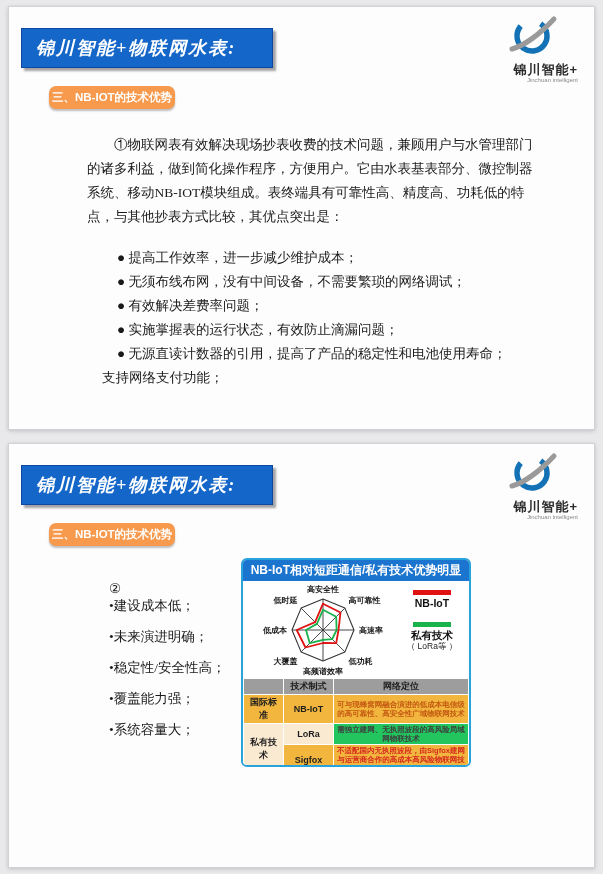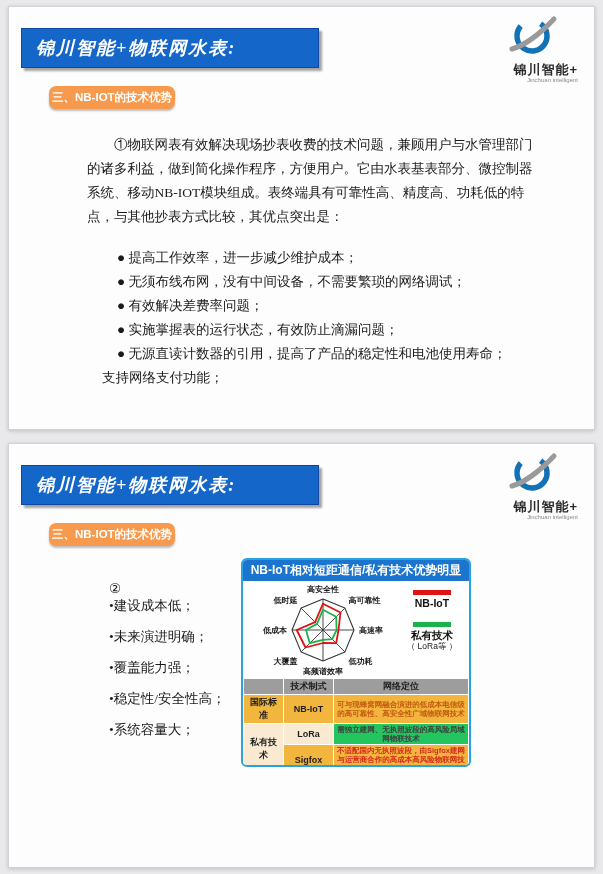--- a/index.html
+++ b/index.html
@@ -5,21 +5,21 @@
   * { margin:0; padding:0; box-sizing:border-box; }
   html,body { width:603px; height:874px; background:#e9e9ec; overflow:hidden;
               font-family:"Liberation Sans","DejaVu Sans",sans-serif; }
   .page { position:relative; width:603px; height:874px; }
 
   .slide { position:absolute; left:8px; width:587px; background:#fdfdfd;
            border:1px solid #d2d2d6; box-shadow:0 1px 4px rgba(0,0,0,.18); }
   #slide1 { top:6px;  height:424px; }
   #slide2 { top:443px; height:425px; }
 
-  .banner { position:absolute; left:12px; top:21px; width:298px; height:40px;
+  .banner { position:absolute; left:12px; top:21px; width:252px; height:40px;
             background:#1466C8; border:1px solid #0d47a1;
             box-shadow:3px 3px 2px rgba(90,90,90,.55);
             color:#fff; font-family:"Liberation Serif","DejaVu Serif",serif;
             font-weight:bold; font-style:italic; font-size:18px; line-height:38px;
             padding-left:14px; letter-spacing:2px; white-space:nowrap; }
 
   .logo { position:absolute; right:16px; top:6px; width:92px; text-align:right; }
   .logo svg { display:block; margin:0 auto; }
   .logo-name { font-size:13px; font-weight:bold; color:#2b2b2b; letter-spacing:1px; line-height:13px; }
   .logo-sub  { font-size:6px; color:#8a8a8a; line-height:8px; }
@@ -117,22 +117,22 @@
 
     <div class="badge">
       <span>三、NB-IOT的技术优势</span>
     </div>
 
     <div class="content2">
       <div class="intro">②</div>
       <ul class="flist" id="s2-bullets">
           <li>•建设成本低；</li>
           <li>•未来演进明确；</li>
+          <li>•稳定性/安全性高；</li>
           <li>•覆盖能力强；</li>
-          <li>•稳定性/安全性高；</li>
           <li>•系统容量大；</li>
         </ul>
     </div>
 
     <div class="chart-panel">
       <div class="chart-title">NB-IoT相对短距通信/私有技术优势明显</div>
       <div class="chart-body">
         <svg id="radar-svg" width="158" height="96" viewBox="0 0 158 96">
             <polygon points="78.0,17.0 99.9,26.1 109.0,48.0 99.9,69.9 78.0,79.0 56.1,69.9 47.0,48.0 56.1,26.1" fill="none" stroke="#333" stroke-width="1.1" stroke-linejoin="round"></polygon>
             <line x1="78" y1="17" x2="78" y2="79" stroke="#333" stroke-width="0.9"></line>

